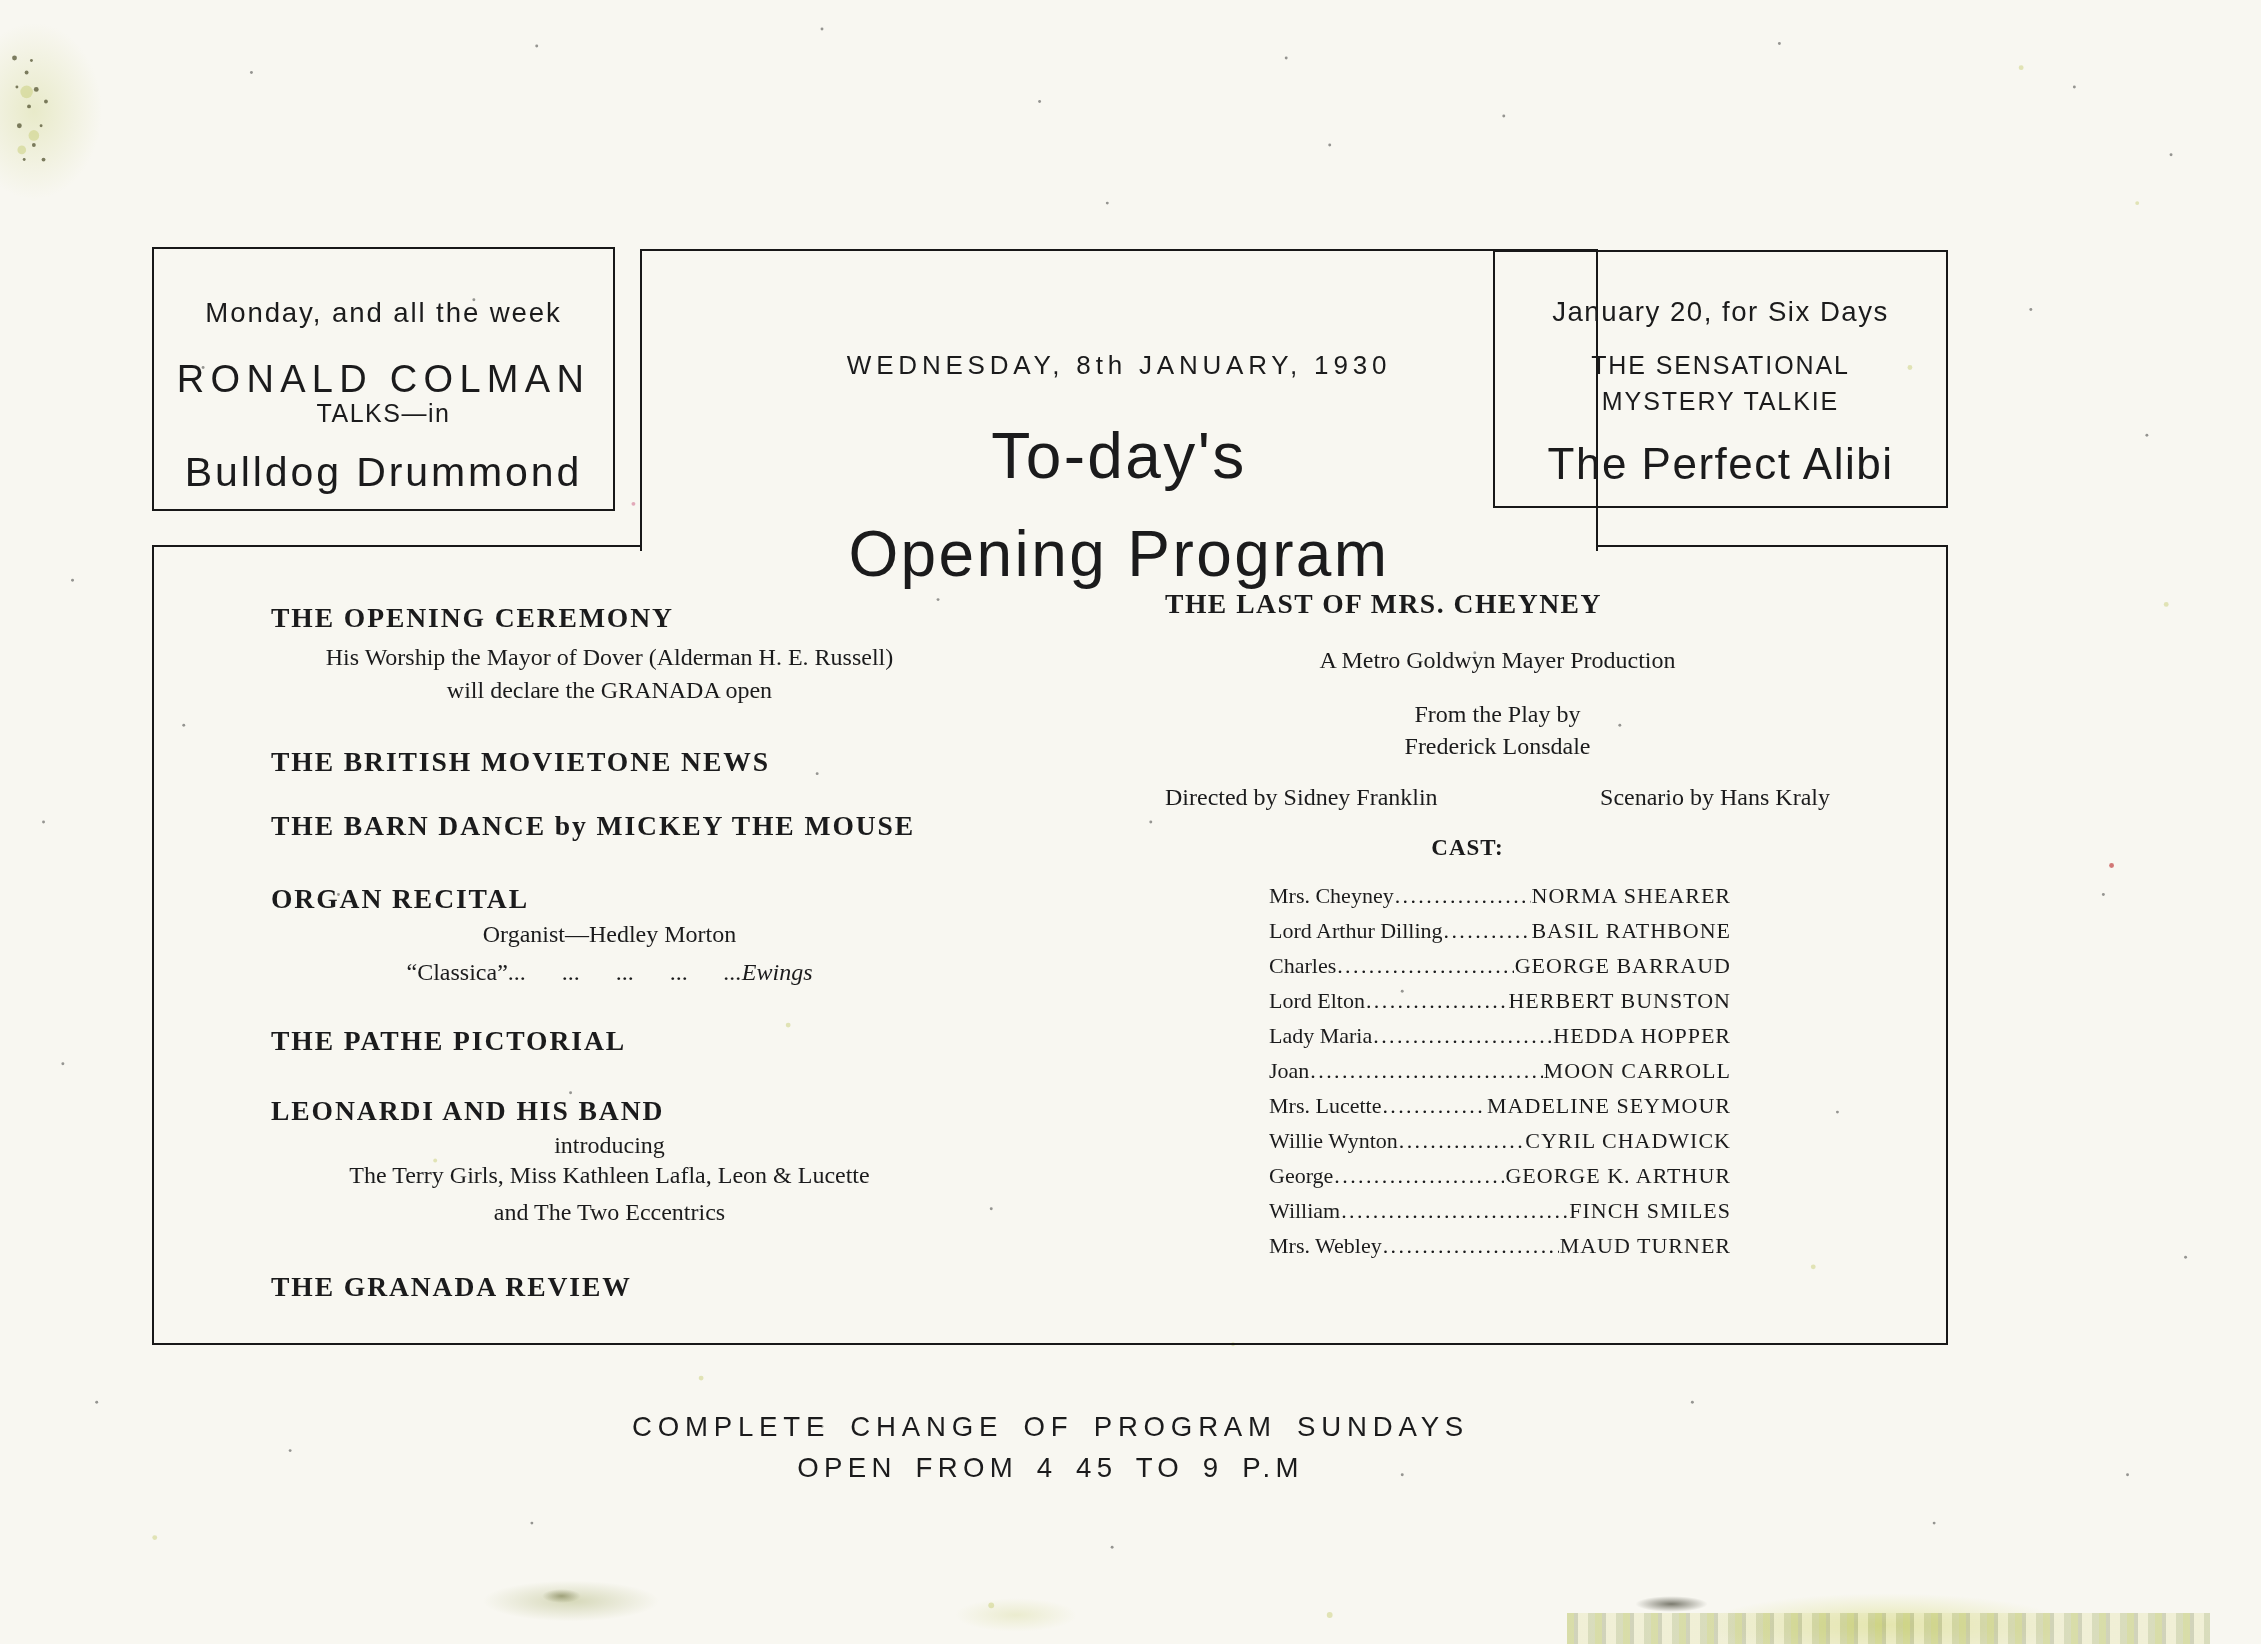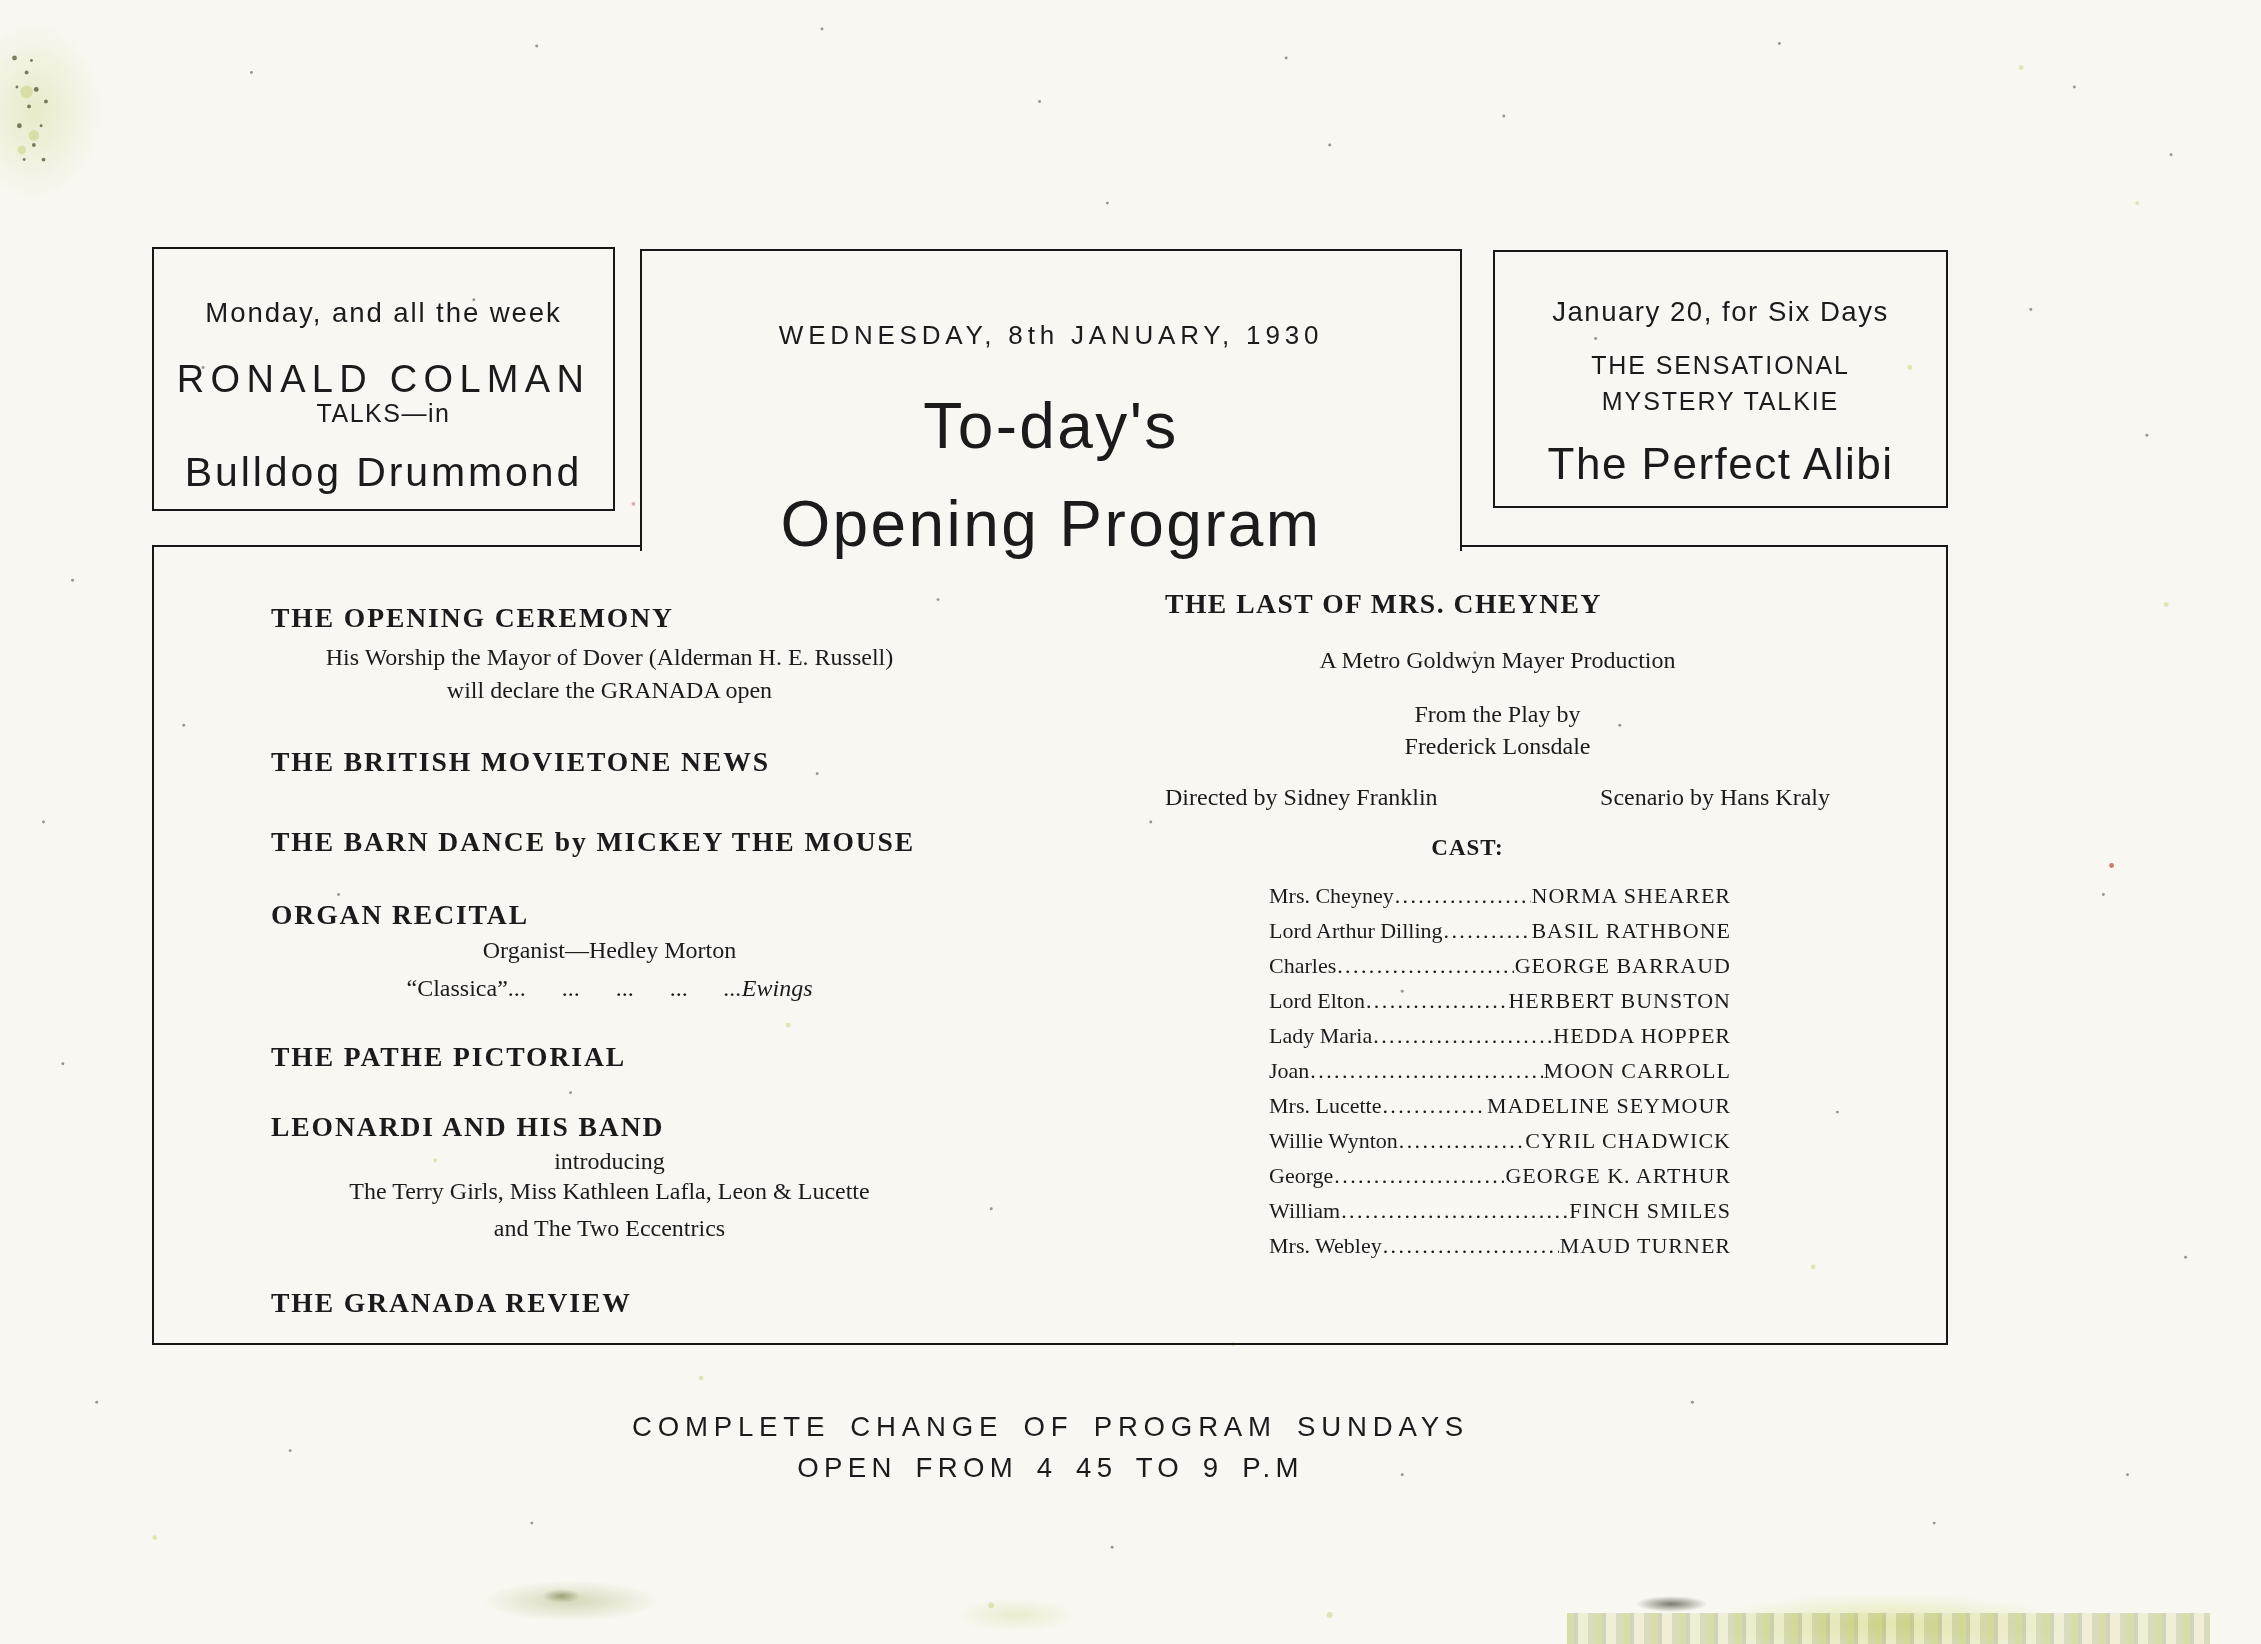--- a/index.html
+++ b/index.html
@@ -26,43 +26,43 @@
 
   
   .box-left { left: 152px; top: 247px; width: 463px; height: 264px; padding-top: 49px; }
   .bl-1 { font-size: 27.6px; line-height: 30px; letter-spacing: 1.9px; }
   .bl-2 { font-size: 38px; line-height: 41px; letter-spacing: 6.3px; margin-top: 31px; }
   .bl-3 { font-size: 25px; line-height: 27px; letter-spacing: 1.5px; margin-top: 0; }
   .bl-4 { font-size: 41px; line-height: 44px; letter-spacing: 2.9px; margin-top: 23px; }
 
   
   .box-center {
-    left: 640px; top: 249px; width: 822px; height: 302px;
-    border-bottom: none; background: #f8f7f1; padding-top: 70px;
+    left: 640px; top: 249px; width: 958px; height: 302px;
+    border-bottom: none; background: #f8f7f1; padding-top: 100px;
   }
   .bc-date { font-size: 26px; line-height: 29px; letter-spacing: 4.8px; }
   .bc-t1 { font-size: 64px; line-height: 68px; letter-spacing: 2.4px; margin-top: 42px; }
   .bc-t2 { font-size: 64px; line-height: 68px; letter-spacing: 2.4px; margin-top: 29.5px; }
 
   
   .box-right { left: 1493px; top: 250px; width: 455px; height: 258px; padding-top: 45px; }
   .br-1 { font-size: 27.6px; line-height: 30px; letter-spacing: 1.5px; }
   .br-2 { font-size: 25px; line-height: 27px; letter-spacing: 1.9px; margin-top: 25px; }
   .br-3 { font-size: 25px; line-height: 27px; letter-spacing: 1.9px; margin-top: 9.2px; }
   .br-4 { font-size: 44px; line-height: 46px; letter-spacing: 1.5px; margin-top: 26px; }
 
   
   .box-main { position: absolute; box-sizing: border-box; left: 152px; top: 545px; width: 1796px; height: 800px; border: 2.9px solid #181818; z-index: 1; }
 
   
   .col-left { position: absolute; left: 271px; top: 602px; width: 730px; z-index: 3; }
   .item-title { font-size: 27.6px; line-height: 32px; letter-spacing: 1.9px; font-weight: bold; }
   .item-sub { font-size: 24px; line-height: 29px; text-align: center; width: 677px; }
   .mt-l1 { margin-top: 8.7px; } .mt-l2 { margin-top: 4.8px; }
-  .mt-t1 { margin-top: 41px; } .mt-t2 { margin-top: 48px; } .mt-t3 { margin-top: 41px; }
+  .mt-t1 { margin-top: 41px; } .mt-t2 { margin-top: 32px; } .mt-t3 { margin-top: 41px; }
   .mt-cl { margin-top: 8.7px; } .mt-or { margin-top: 4.8px; }
   .mt-t4 { margin-top: 38px; } .mt-t5 { margin-top: 38px; }
   .mt-in { margin-top: 3.9px; }  .mt-tg { margin-top: 1px; } .mt-ec { margin-top: 8px; }
   .mt-t6 { margin-top: 44px; }
   .organ-line span { white-space: pre; }
   .composer { font-style: italic; }
 
   
   .col-right { position: absolute; left: 1165px; top: 588px; width: 665px; z-index: 3; }
   .cr-title { font-size: 27.6px; line-height: 32px; letter-spacing: 1.5px; font-weight: bold; }

